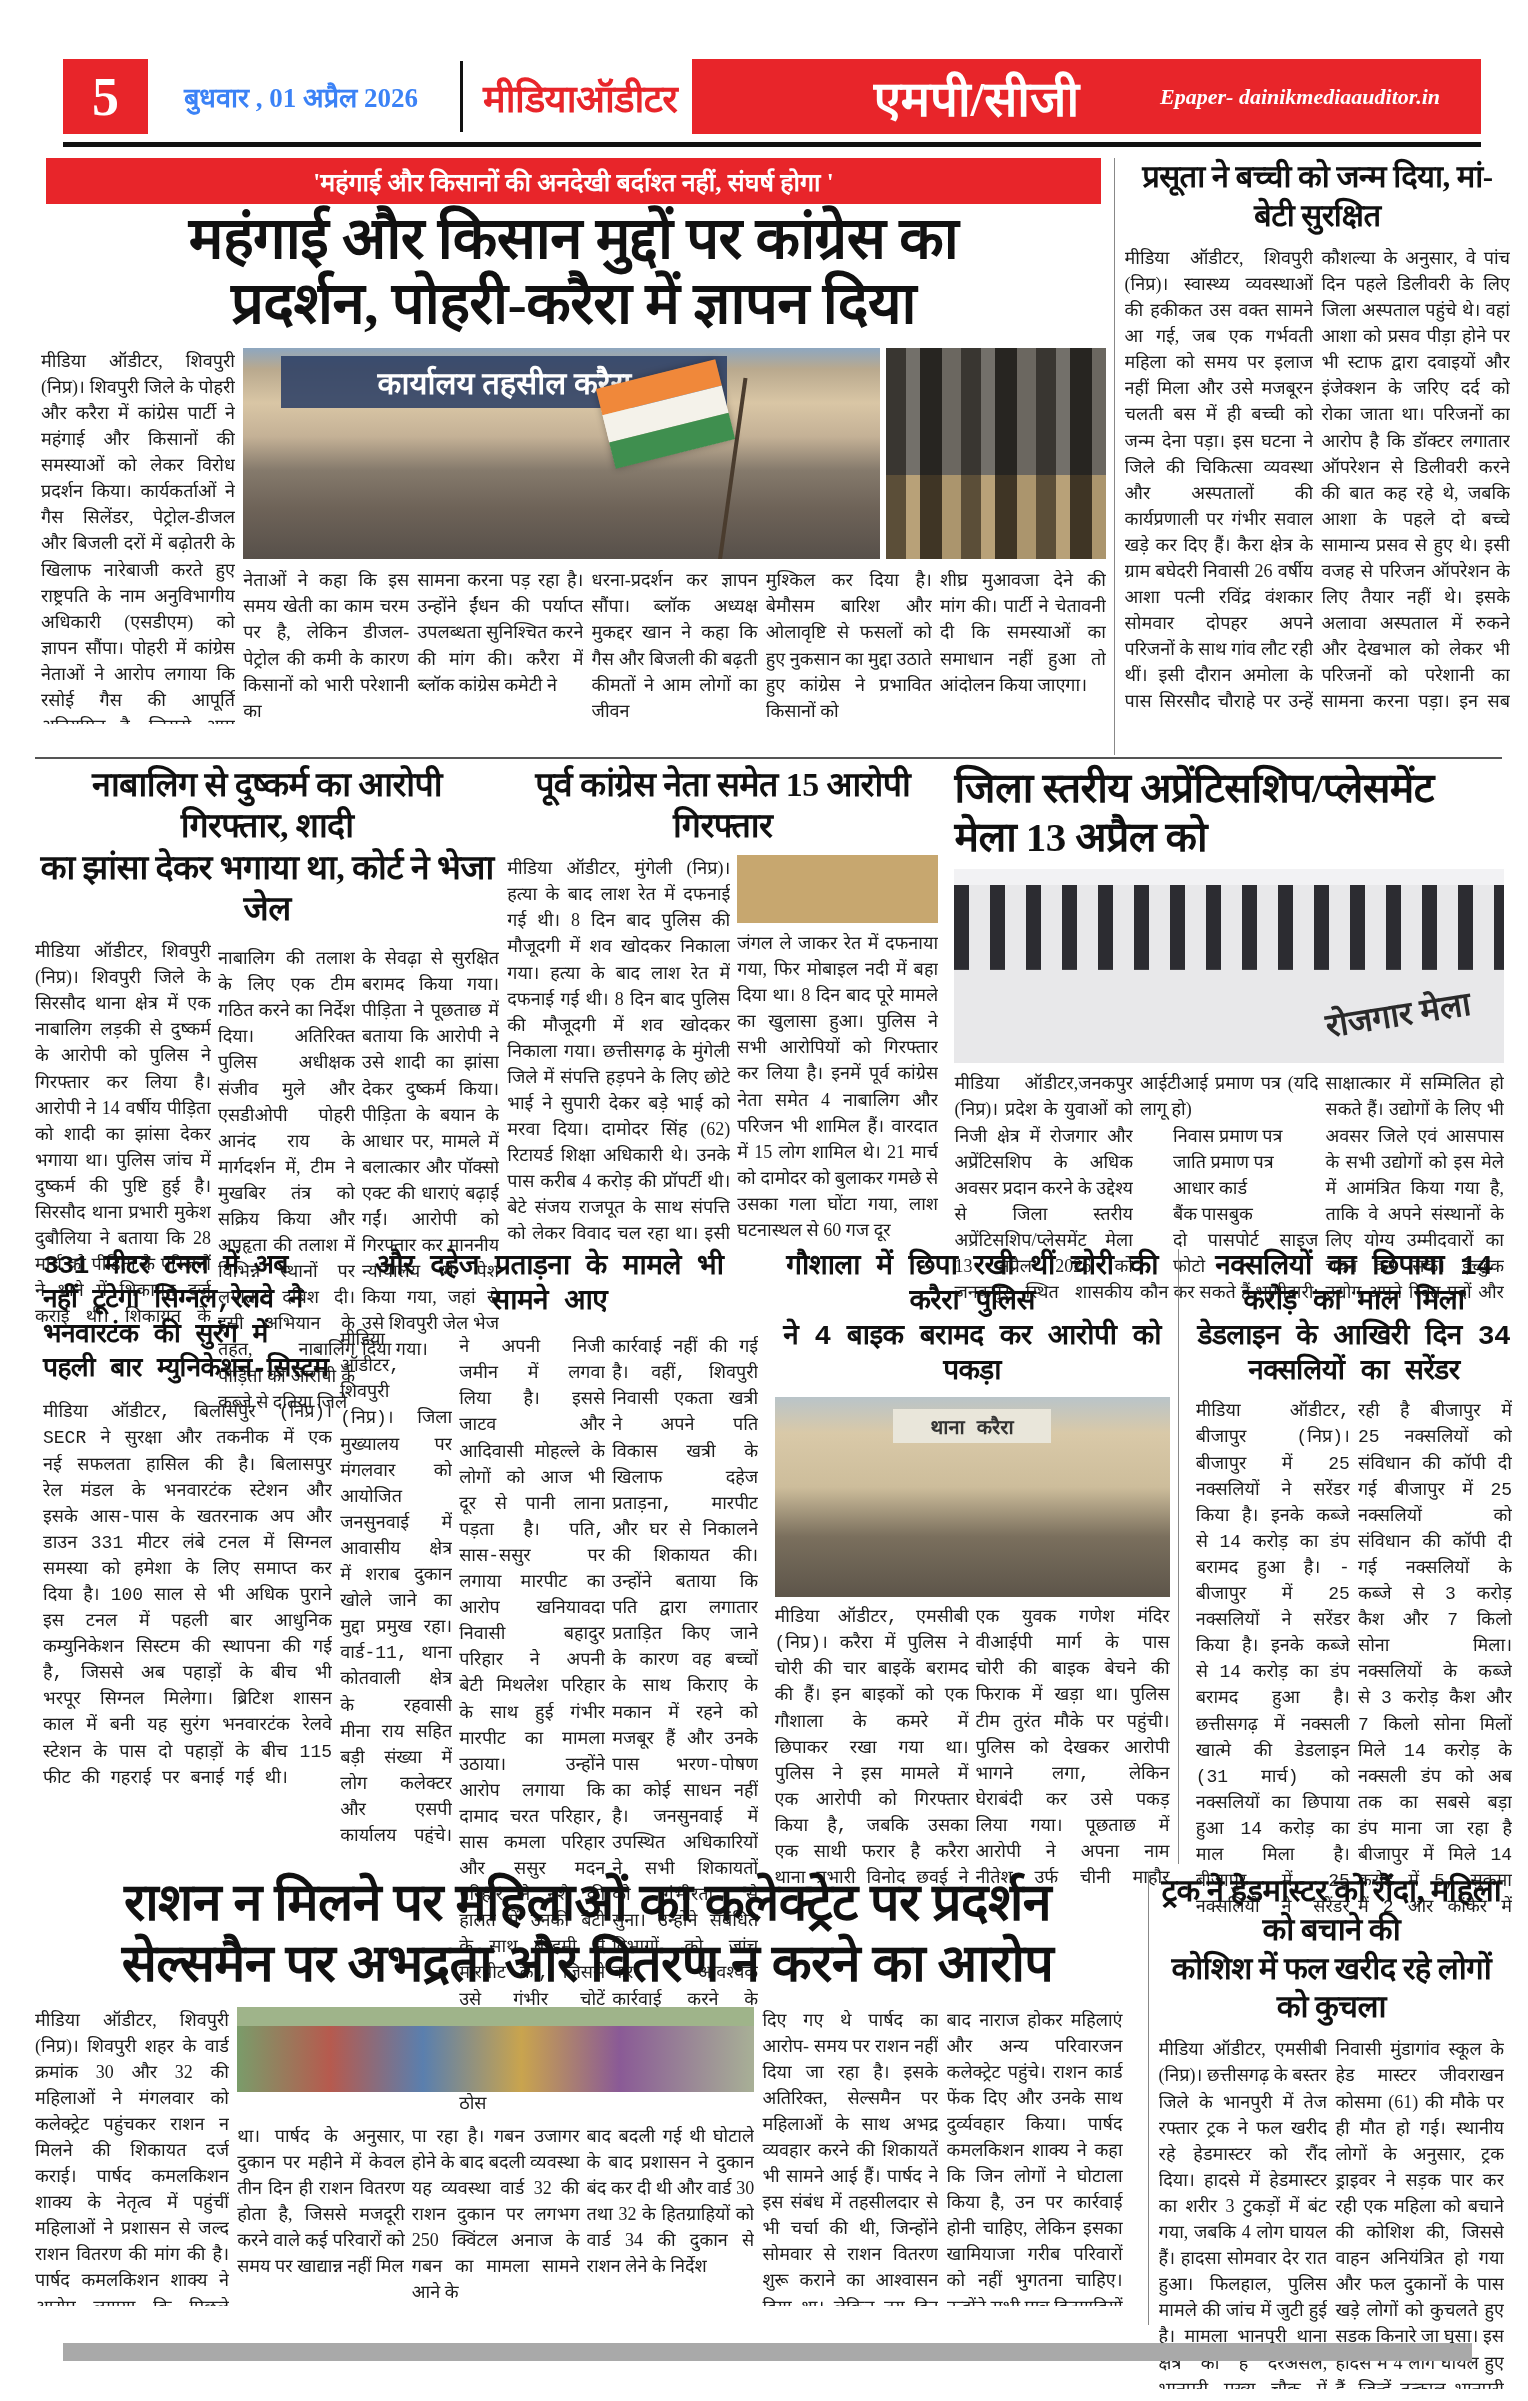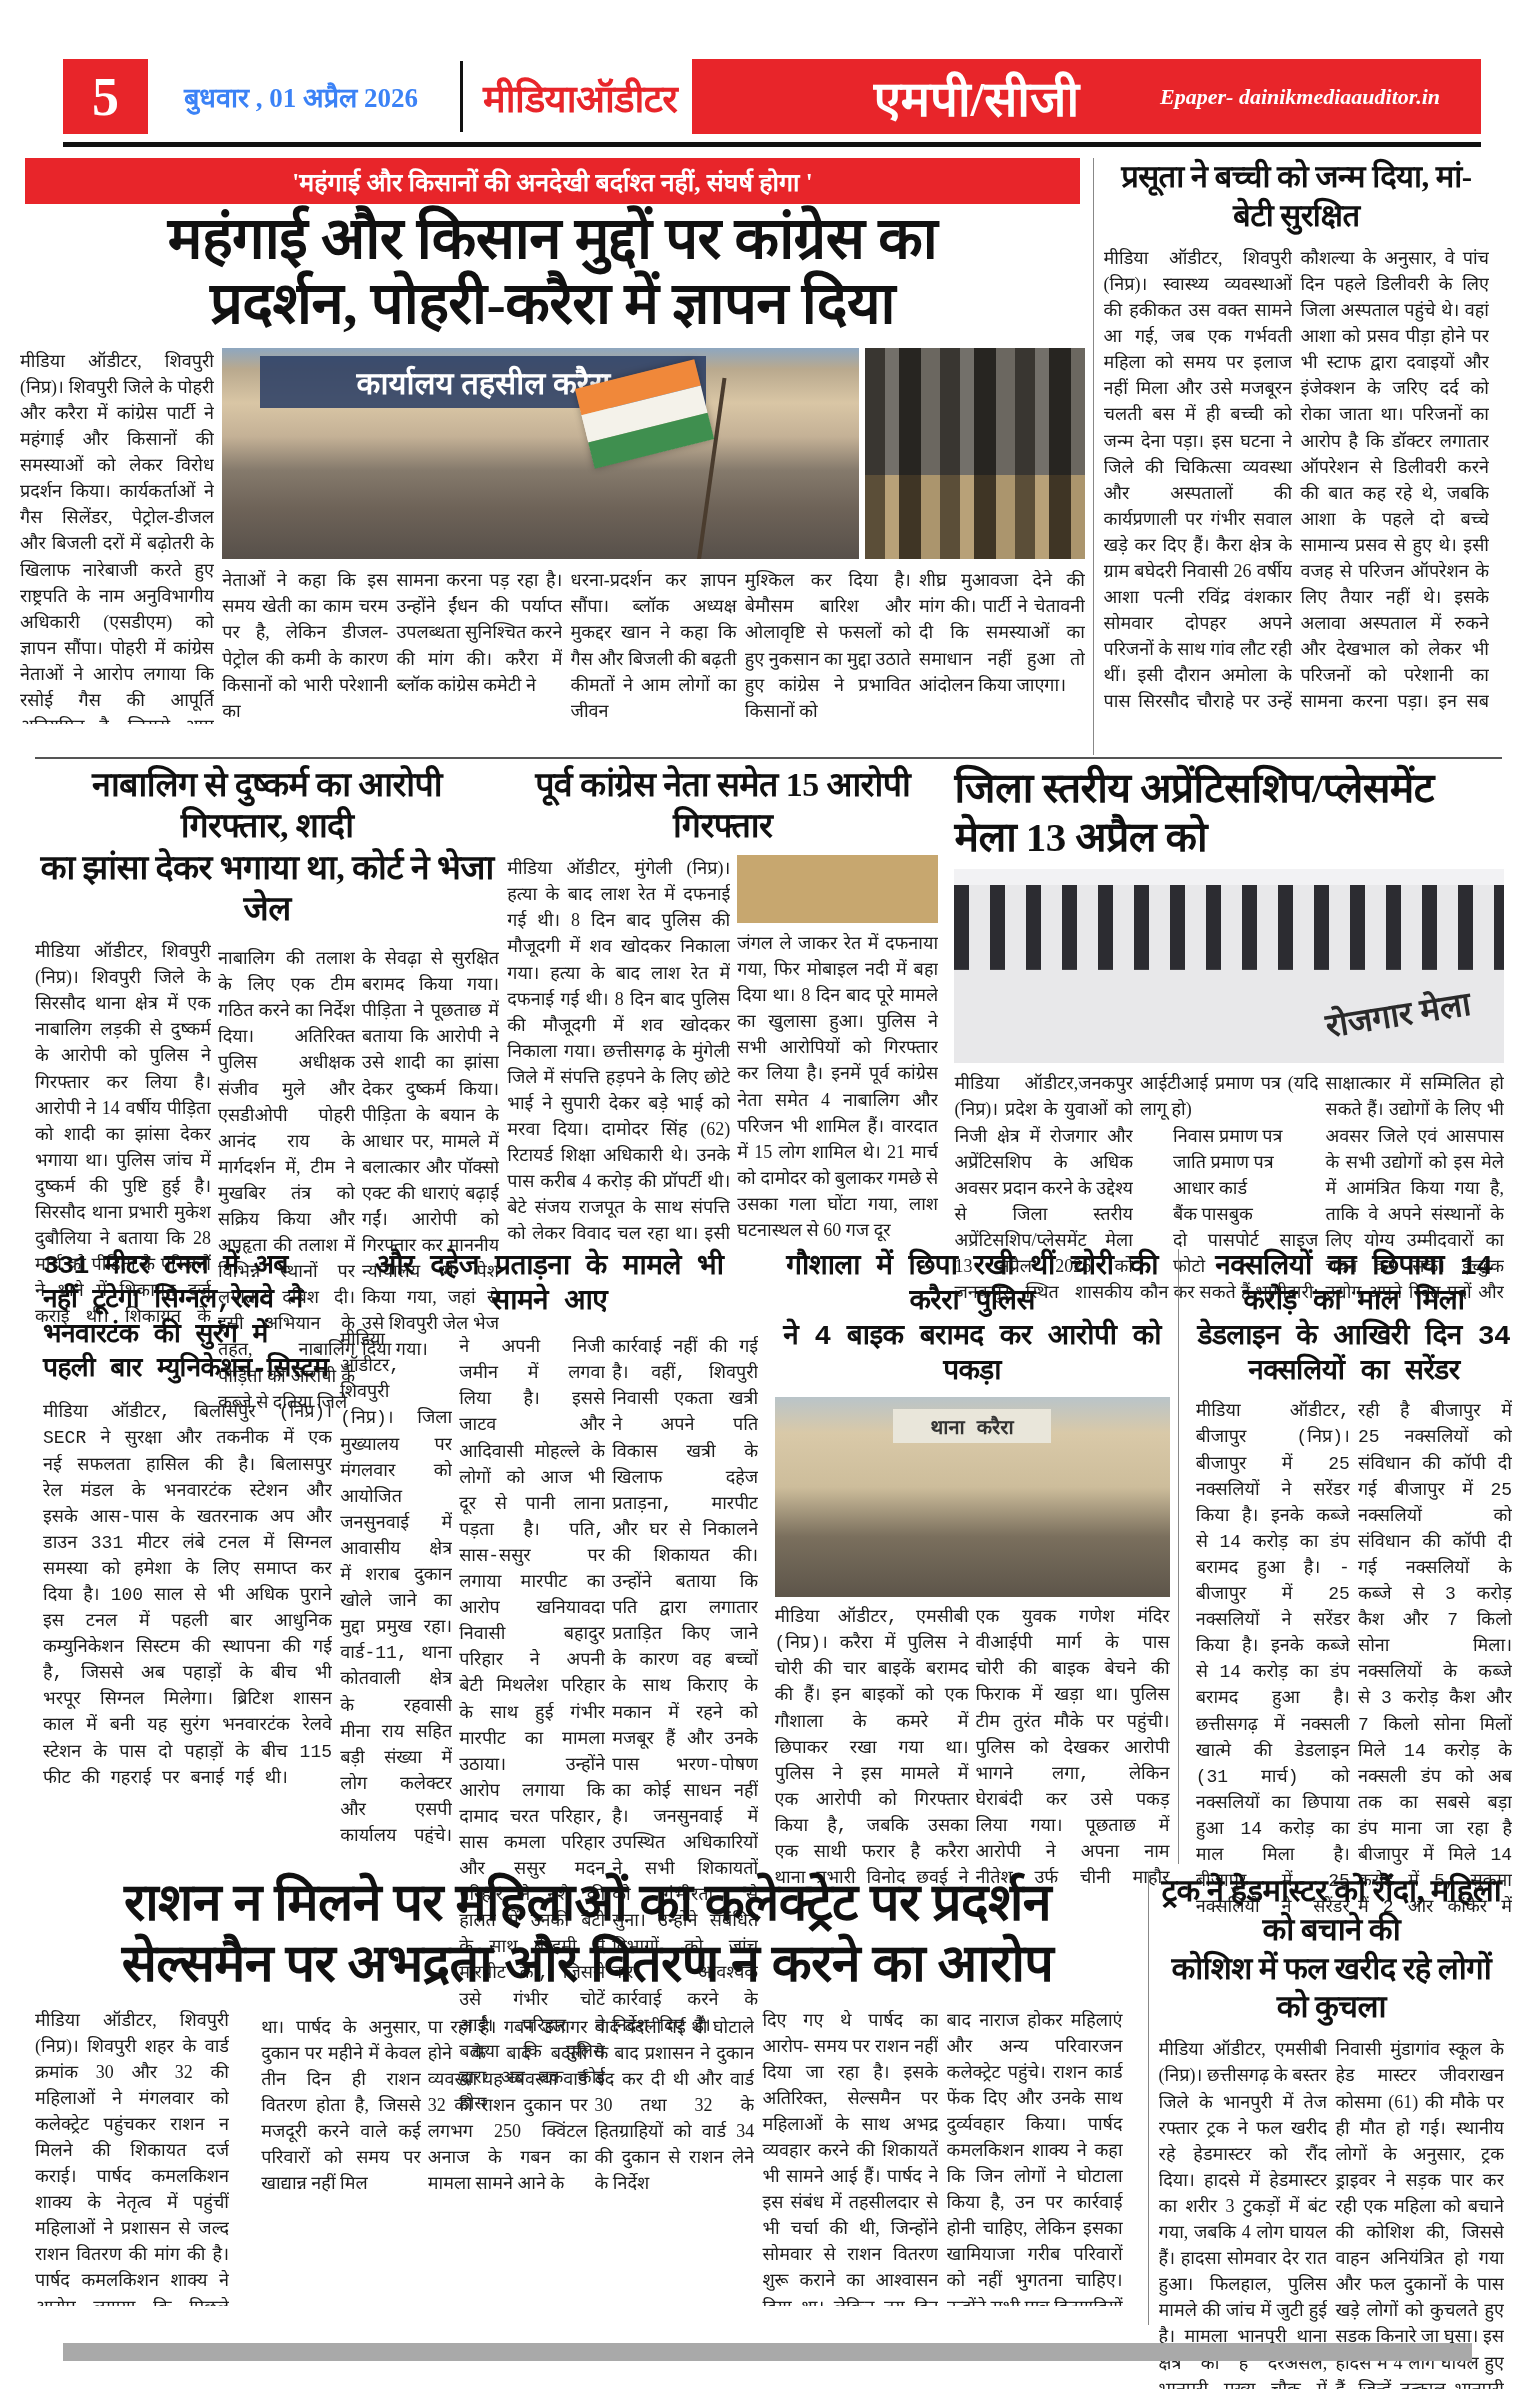--- a/index.html
+++ b/index.html
@@ -19,21 +19,21 @@
   .epaper{margin-left:auto;margin-right:41px;font-style:italic;font-weight:bold;font-size:22px;}
   .blackrule{position:absolute;left:63px;right:47px;top:139px;height:0;border-top:5.9px solid #111;top:140px;}
   .blackrule{top:142px;}
   
   .headline{font-weight:bold;color:#111;line-height:1.12;letter-spacing:-0.6px;}
   .bodytxt{font-size:18px;line-height:1.45;text-align:justify;color:#1c1c1c;overflow:hidden;}
   .hrule{position:absolute;left:35px;right:26px;height:1.8px;background:#555;}
   .photo{position:relative;overflow:hidden;}
   .sign{position:absolute;color:#fff;font-weight:bold;text-align:center;}
   
-  .topsec{position:absolute;left:20px;top:158px;width:1469px;height:597px;display:flex;font-family:Liberation Serif, serif;}
+  .topsec{position:absolute;left:41px;top:158px;width:1469px;height:597px;display:flex;font-family:Liberation Serif, serif;}
   .mainstory{width:1065px;padding-right:8.2px;}
   .kicker{margin:0 4.7px;background:#e8252a;color:#fff;font-weight:bold;font-size:25px;
           text-align:center;padding:5.9px 0;}
   .mainhead{font-size:58px;text-align:center;margin-top:3.5px;}
   .mainbody{display:flex;margin-top:10.6px;height:376px;}
   .mcol1{width:194px;margin-right:8.2px;}
   .mright{flex:1;display:flex;flex-direction:column;}
   .mphotos{display:flex;height:273px;}
   .ph-congress{flex:2.9;margin-right:5.9px;}
   .ph-crowd{flex:1;}
@@ -85,21 +85,21 @@
   .st-g{flex:1;border-left:1.8px solid #888;padding-left:17px;}
   .gcols{display:flex;margin-top:9.4px;height:517px;}
   .gcols .bodytxt{flex:1;}
   .gcols .bodytxt:first-child{margin-right:8.2px;}
   
   .botsec{position:absolute;left:35px;top:1872px;width:1469px;height:453px;display:flex;}
   .st-h{width:1105px;padding-right:8.2px;}
   .hhead{font-size:52px;text-align:center;line-height:1.18;}
   .hbody{display:flex;margin-top:11.8px;height:299px;}
   .hcol1{width:194px;margin-right:8.2px;}
-  .hzone{width:517px;display:flex;flex-direction:row;margin-right:8.2px;gap:24px;}
+  .hzone{width:517px;display:flex;flex-direction:column;margin-right:8.2px;gap:24px;}
   .hphoto{height:158px;}
   .hcols{display:flex;flex:1;margin-top:7px;}
   .hcols .bodytxt{flex:1;margin-right:7px;}
   .hcols .bodytxt:last-child{margin-right:0;}
   .hcol5,.hcol6{width:176px;margin-right:8.2px;}
   .st-i{flex:1;border-left:1.8px solid #888;padding-left:9.4px;}
   .ihead{font-size:31px;text-align:center;line-height:1.25;}
   .icols{display:flex;margin-top:9.4px;height:353px;}
   .icols .bodytxt{flex:1;}
   .icols .bodytxt:first-child{margin-right:8.2px;}

